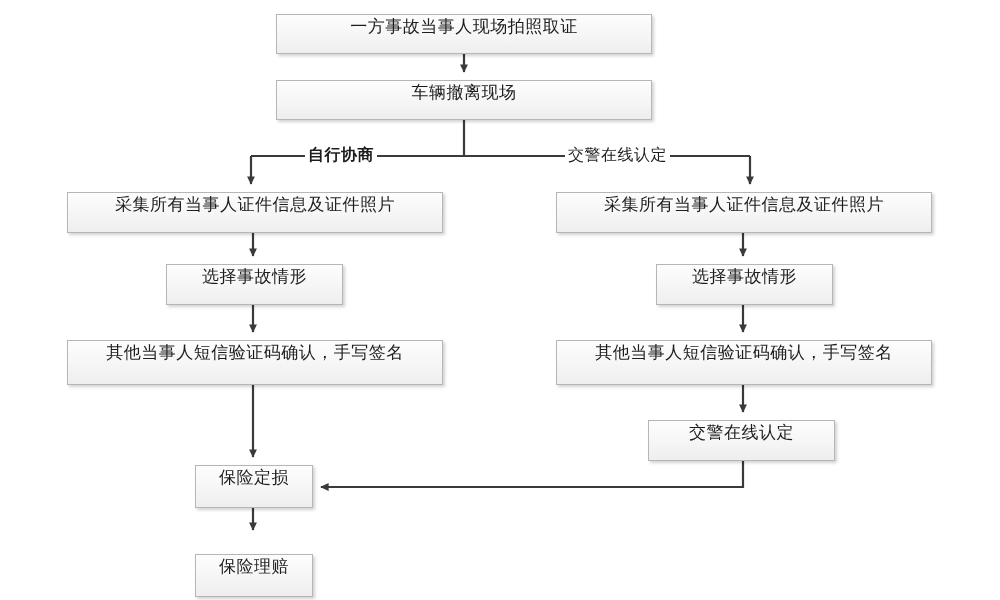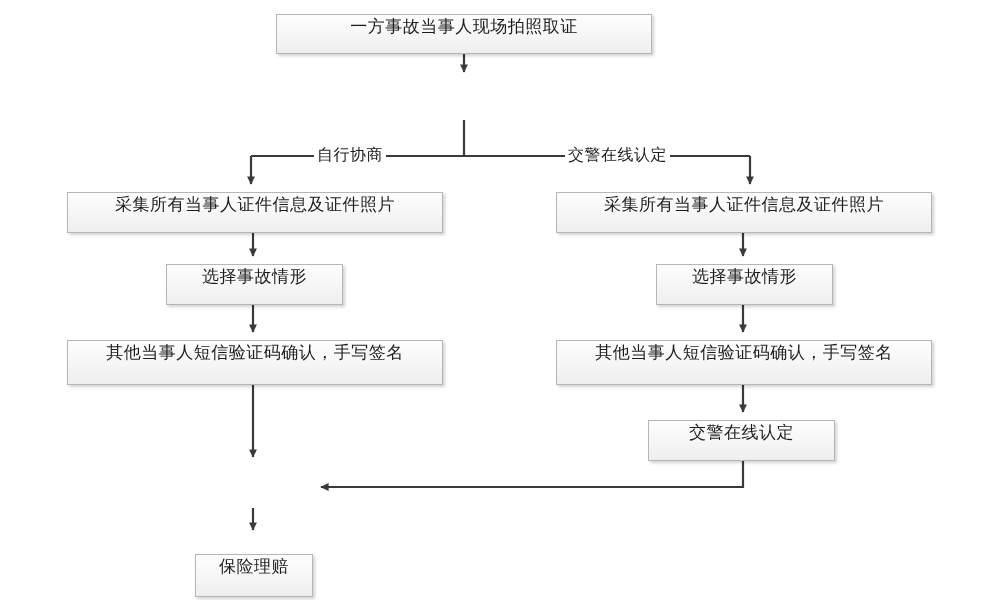--- a/index.html
+++ b/index.html
@@ -83,33 +83,39 @@
       <line x1="743" y1="385" x2="743" y2="412" marker-end="url(#ah)"></line>
 
       <path d="M743,461 L743,487 L321,487" marker-end="url(#ah)"></path>
     </g>
   </svg>
 
   <div class="node" style="left:276px;top:14px;width:376px;height:40px;">
     <span>一方事故当事人现场拍照取证</span>
   </div>
 
+  <div class="node" style="left:276px;top:80px;width:376px;height:40px;">
+    <span>车辆撤离现场</span>
+  </div>
 
   <div class="node" style="left:67px;top:192px;width:376px;height:41px;">
     <span>采集所有当事人证件信息及证件照片</span>
   </div>
 
   <div class="node" style="left:166px;top:264px;width:177px;height:41px;">
     <span>选择事故情形</span>
   </div>
 
   <div class="node" style="left:67px;top:340px;width:376px;height:45px;">
     <span>其他当事人短信验证码确认，手写签名</span>
   </div>
 
+  <div class="node" style="left:195px;top:465px;width:118px;height:43px;">
+    <span>保险定损</span>
+  </div>
 
   <div class="node" style="left:195px;top:554px;width:118px;height:43px;">
     <span>保险理赔</span>
   </div>
 
   <div class="node" style="left:556px;top:192px;width:376px;height:41px;">
     <span>采集所有当事人证件信息及证件照片</span>
   </div>
 
   <div class="node" style="left:656px;top:264px;width:177px;height:41px;">
@@ -117,21 +123,21 @@
   </div>
 
   <div class="node" style="left:556px;top:340px;width:376px;height:45px;">
     <span>其他当事人短信验证码确认，手写签名</span>
   </div>
 
   <div class="node" style="left:648px;top:420px;width:187px;height:41px;">
     <span>交警在线认定</span>
   </div>
 
-  <div class="edge-label" style="left:314px;top:147px;">
+  <div class="edge-label" style="left:305px;top:147px;font-weight:bold;">
     <span>自行协商</span>
   </div>
 
   <div class="edge-label" style="left:565px;top:147px;">
     <span>交警在线认定</span>
   </div>
 
 </div>
 
 </body></html>

